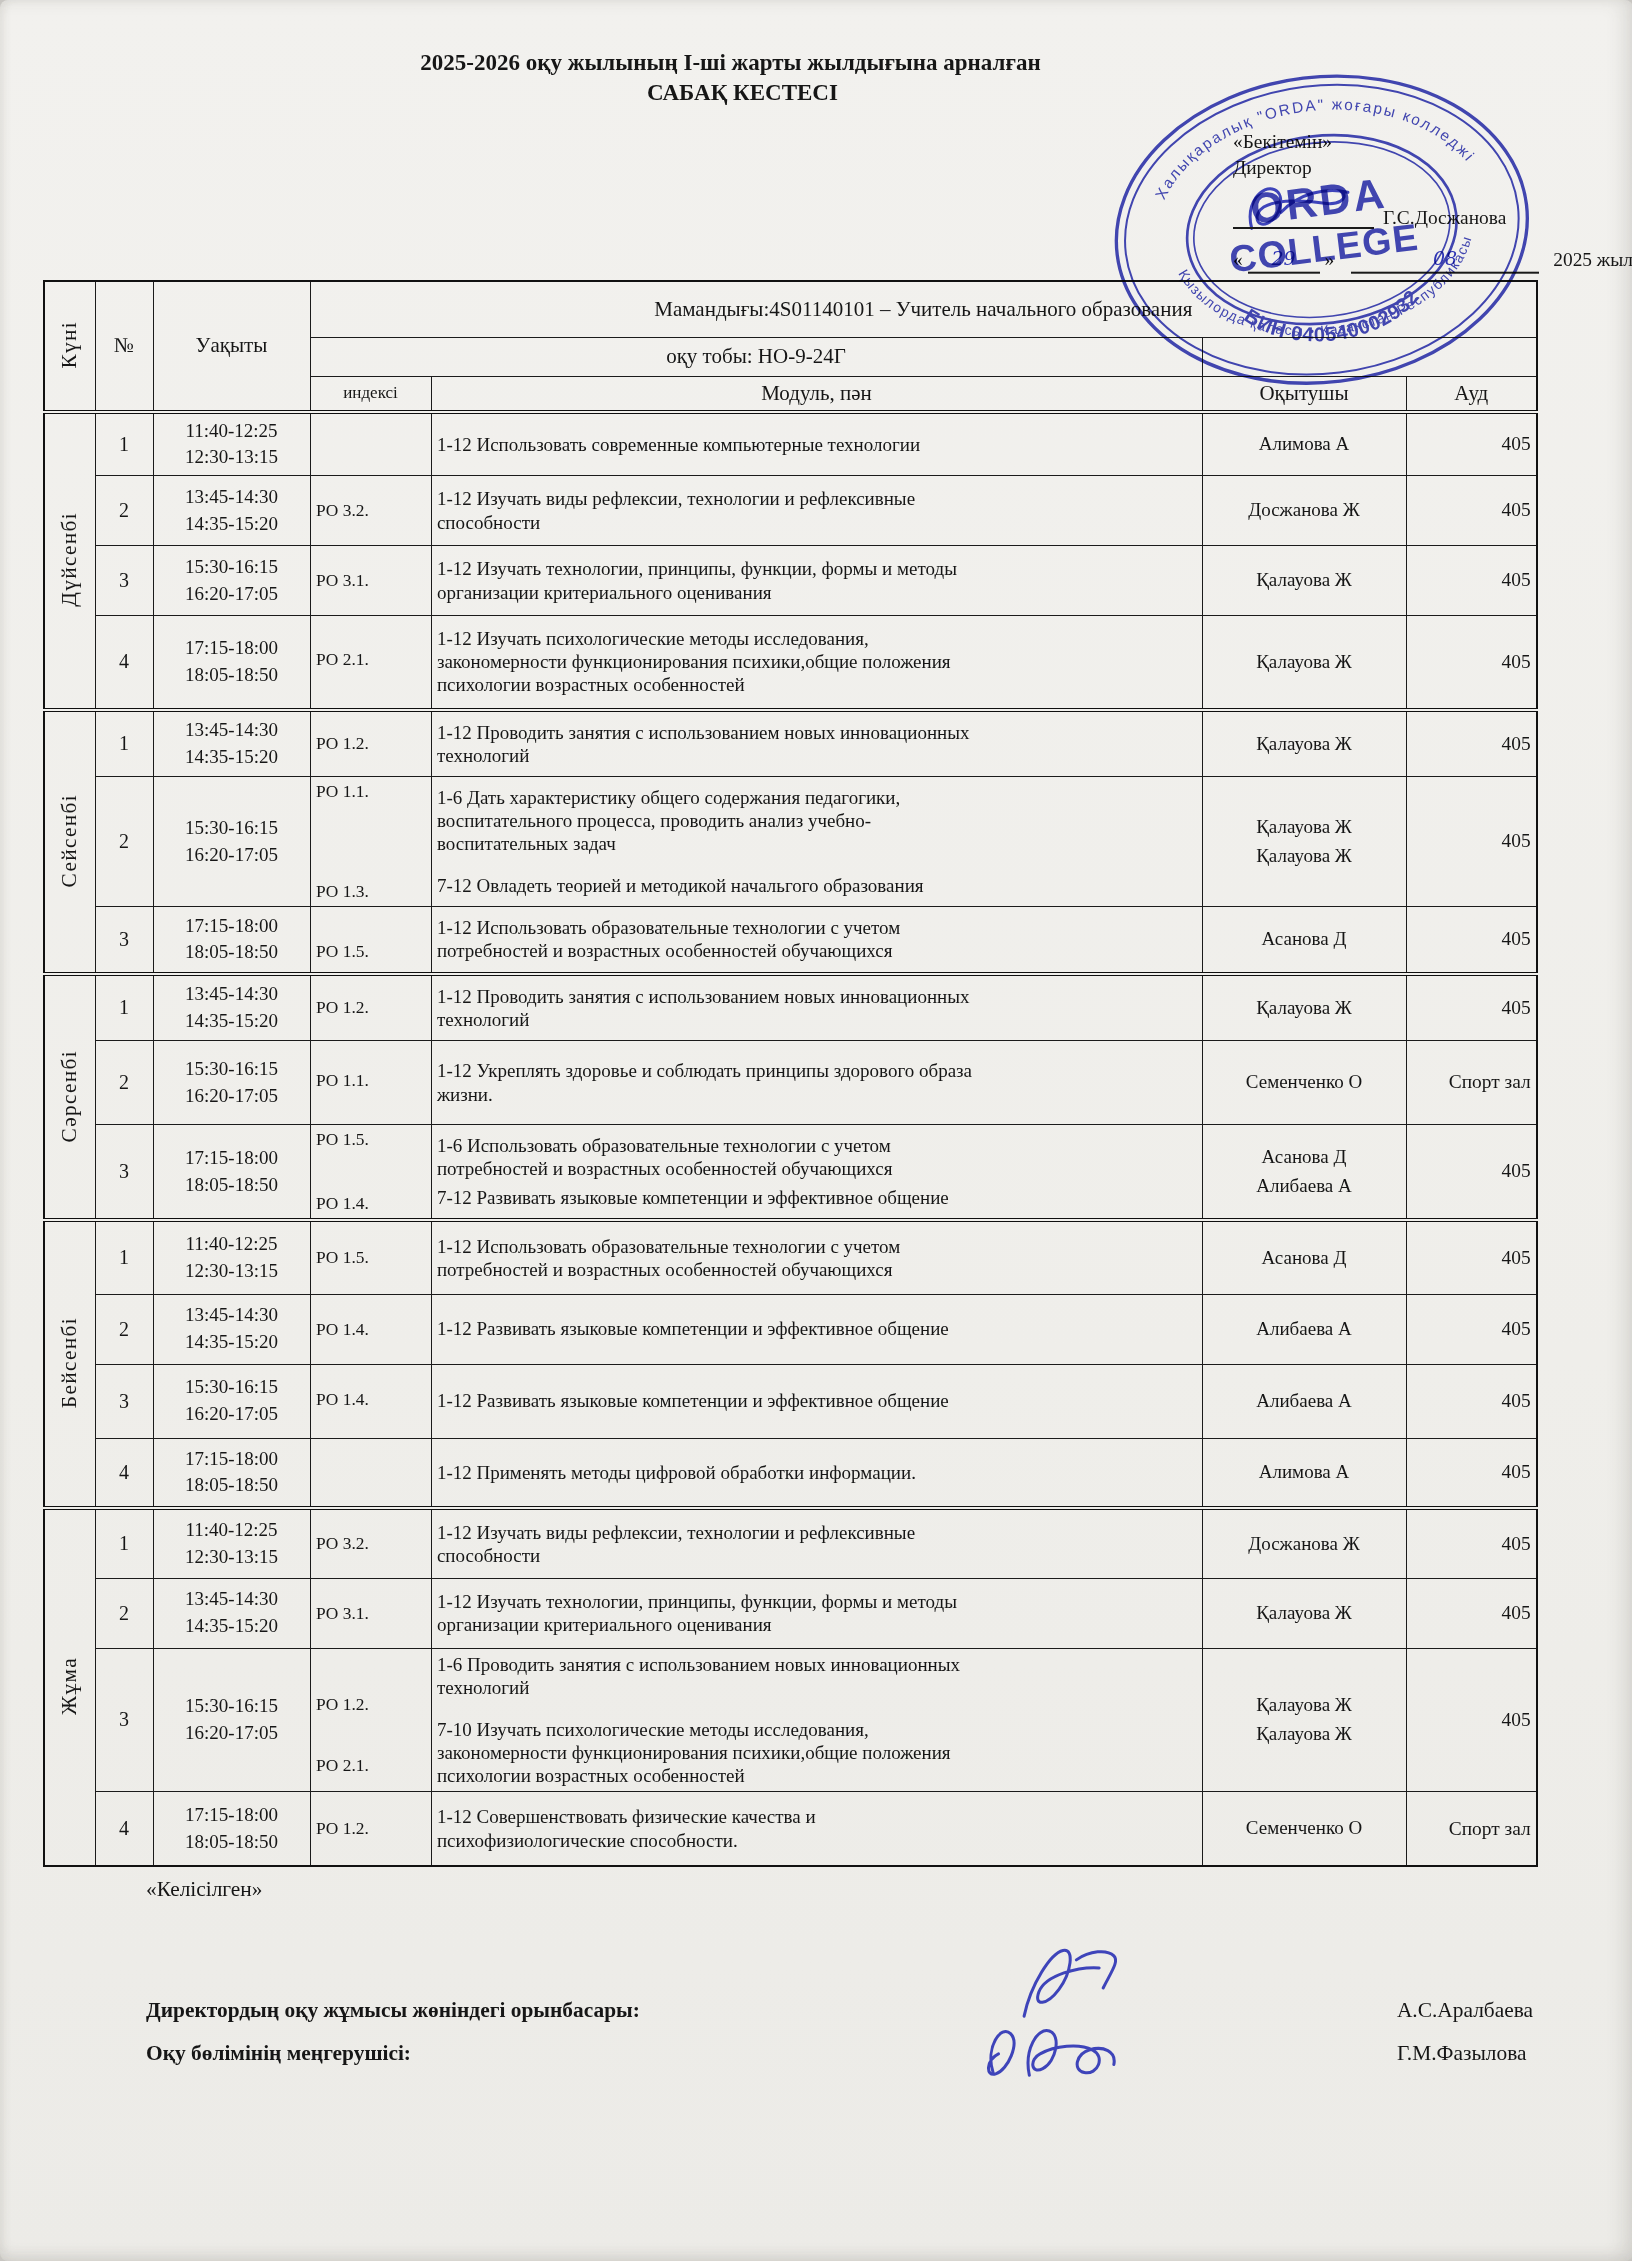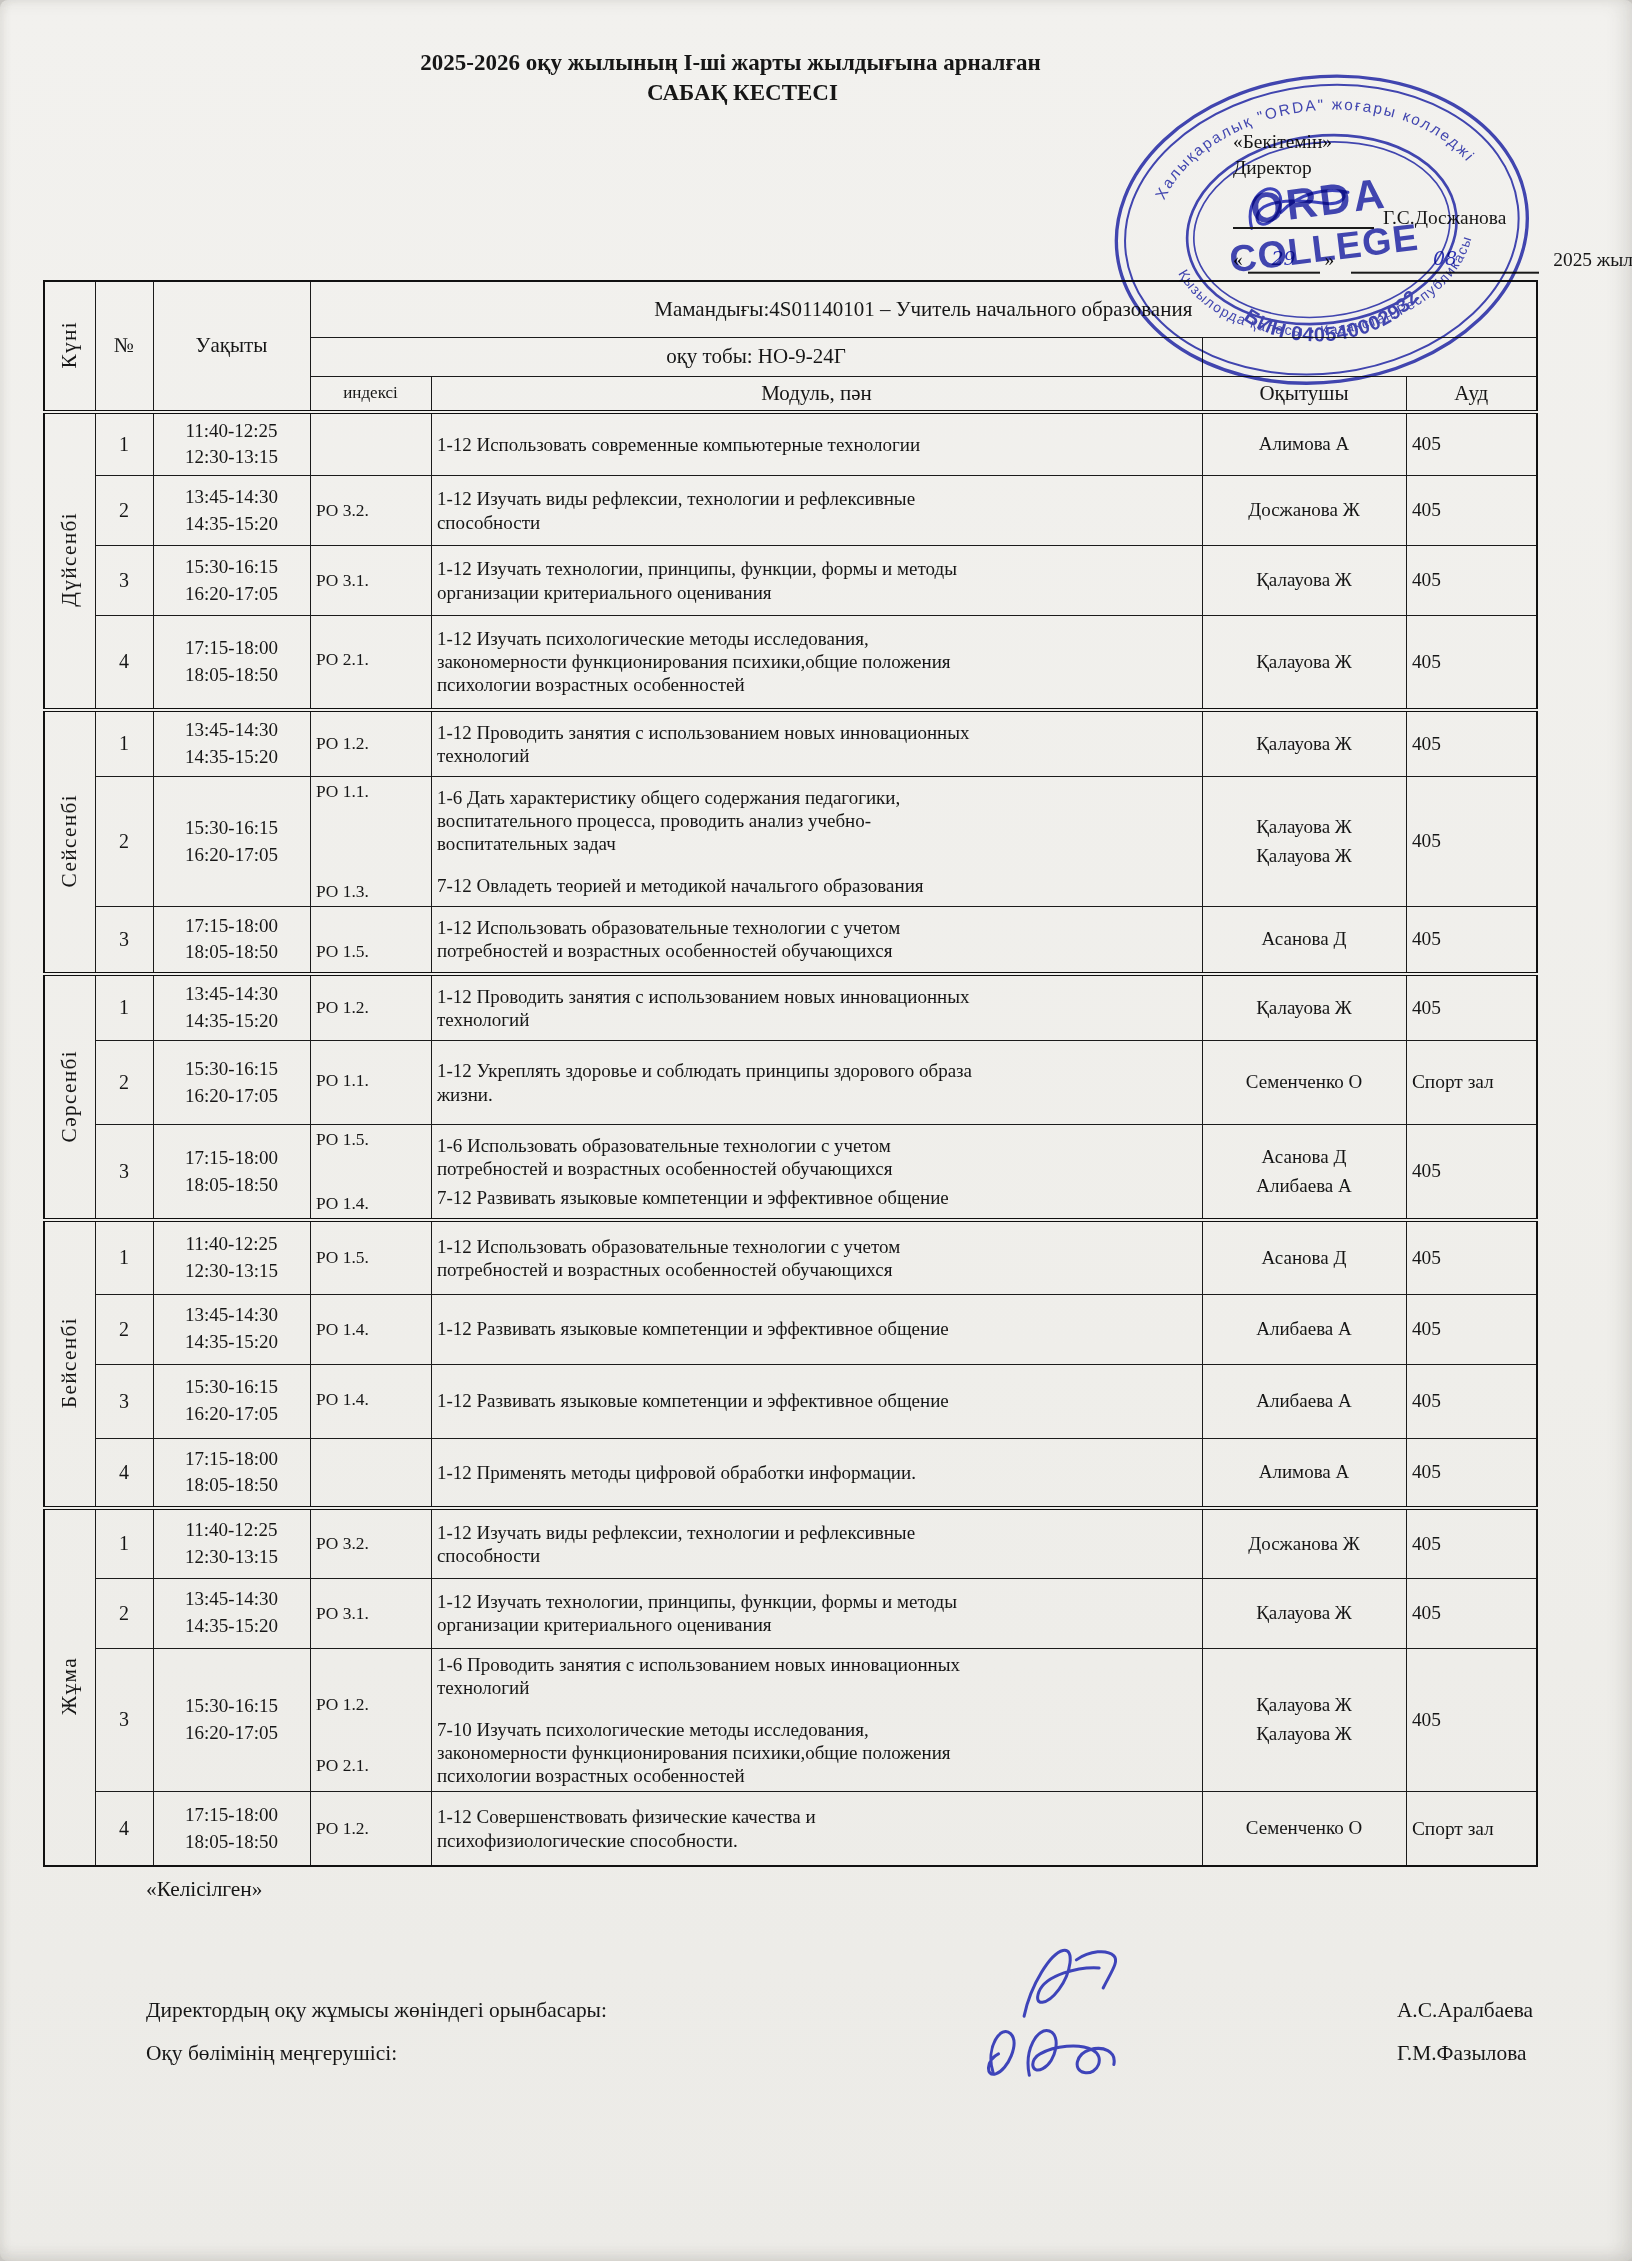--- a/index.html
+++ b/index.html
@@ -51,28 +51,28 @@
   td.idx-cell{vertical-align:top;font-size:17.4px;padding-top:6.7px;padding-left:6.7px;}
   td.idx-cell.mid{vertical-align:middle;padding-top:0;}
   td.idx-cell.low{vertical-align:bottom;padding-bottom:9.4px;}
   td.idx-cell.push{padding-top:35px;}
   .idx-part + .idx-part{margin-top:79px;}
   td.idx-cell .gap-md + .x, .idx-part.md{margin-top:43px;}
   td.mod-cell{font-size:19px;line-height:1.22;padding-left:10.7px;}
   td.mod-cell .inner{max-width:556px;}
   .mod-part + .mod-part{margin-top:19px;}
   td.teach-cell{text-align:center;font-size:19px;line-height:1.5;}
-  td.room-cell{text-align:left;vertical-align:top;font-size:19.4px;padding-top:8px;line-height:1.35;}
+  td.room-cell{text-align:right;vertical-align:top;font-size:19.4px;padding-top:8px;line-height:1.35;}
   .h95{height:64px}.h100{height:67px}.h105{height:70px}.h110{height:74px}
   .h125{height:84px}.h140{height:94px}.h175{height:117px}.h200{height:134px}
   
   .footer{position:absolute;top:1877px;left:146px;width:1387px;font-size:21.4px;z-index:2;}
   .footer .agreed{margin-bottom:87px;}
   .footer .rows{position:relative;}
-  .footer .role{line-height:2.0;}
+  .footer .role{line-height:2.0;font-weight:bold;}
   .footer .names{position:absolute;right:0;top:0;text-align:left;line-height:2.0;}
   .footer .sig1{position:absolute;left:858px;top:-52px;}
   .footer .sig2{position:absolute;left:831px;top:19px;}
   .sig-path{stroke:#2f35b5;stroke-width:4.5;fill:none;stroke-linecap:round;opacity:.92;}
 </style>
 </head>
 <body>
 
 <div class="page">
 

